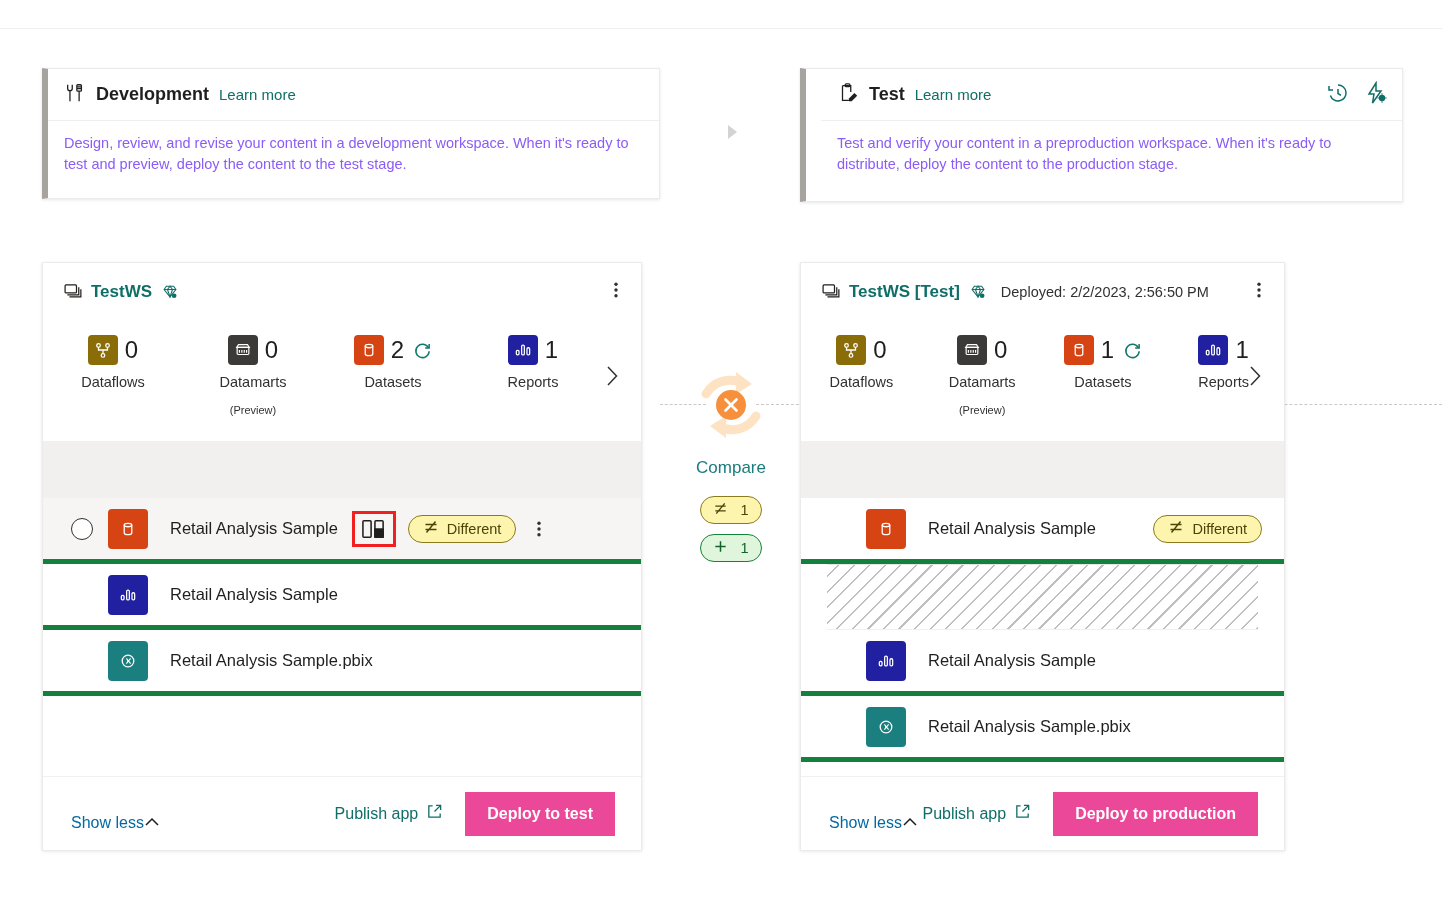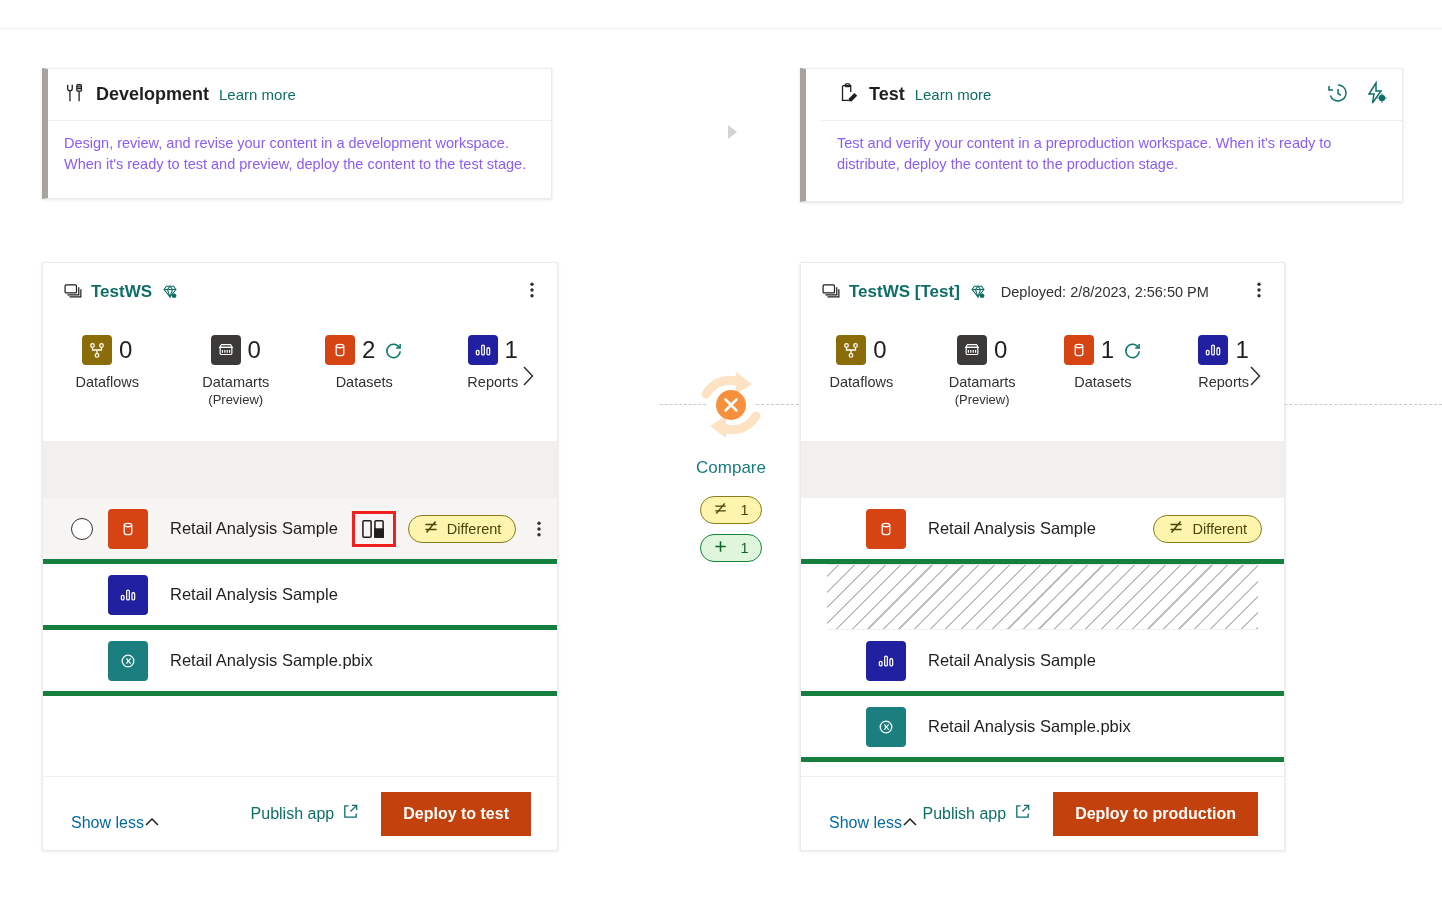--- a/index.html
+++ b/index.html
@@ -19,21 +19,21 @@
   }
 
   
   .stage-card {
     position: absolute;
     background: #ffffff;
     border: 1px solid #eceaea;
     border-left: 6px solid #a7a39f;
     box-shadow: 0 1px 3px rgba(0,0,0,0.10);
   }
-  #stage-dev  { left: 42px;  top: 68px; width: 510px; height: 131px; }
+  #stage-dev  { left: 42px;  top: 68px; width: 618px; height: 131px; }
   #stage-test { left: 800px; top: 68px; width: 603px; height: 134px; padding-left: 15px; }
 
   .stage-head {
     display: flex; align-items: center;
     padding: 0 16px; height: 52px;
     border-bottom: 1px solid #f0eeee;
     position: relative;
   }
   .stage-title {
     font-size: 18px; font-weight: bold; color: #201f1e;
@@ -59,21 +59,21 @@
   }
 
   
   .ws-card {
     position: absolute;
     background: #ffffff;
     border: 1px solid #eceaea;
     box-shadow: 0 1.2px 3.6px rgba(0,0,0,0.11), 0 0.3px 0.9px rgba(0,0,0,0.07);
     display: flex; flex-direction: column;
   }
-  #ws-dev  { left: 42px;  top: 262px; width: 516px; height: 589px; }
+  #ws-dev  { left: 42px;  top: 262px; width: 600px; height: 589px; }
   #ws-test { left: 800px; top: 262px; width: 485px; height: 589px; }
 
   .ws-head {
     display: flex; align-items: center; height: 58px;
     padding: 0 18px 0 20px; position: relative;
   }
   .ws-name {
     font-size: 17px; font-weight: bold; color: #0f6e67;
     margin-left: 9px;
   }
@@ -92,21 +92,21 @@
   }
   .stat { width: 140px; text-align: center; position: relative; }
   .stat-top { display: flex; align-items: center; justify-content: center; gap: 7px; }
   .stat-chip {
     width: 30px; height: 30px; border-radius: 4px;
     display: flex; align-items: center; justify-content: center;
   }
   .stat-num { font-size: 24px; color: #201f1e; font-weight: normal; line-height: 1; }
   .stat-refresh { margin-left: 2px; display: flex; align-items:center; }
   .stat-label { font-size: 14.5px; color: #323130; margin-top: 9px; }
-  .stat-sub { font-size: 13px; color: #323130; margin-top: 2px; }
+  .stat-sub { font-size: 11px; color: #323130; margin-top: 14px; }
   .stats-chevron {
     position: absolute; right: 18px; top: 42px; cursor: pointer;
   }
 
   
   .grey-band { height: 57px; background: #f1f0ef; }
 
   
   .items { flex: 1; background: #fff; overflow: hidden; }
   .item-row {
@@ -163,21 +163,21 @@
   }
   .show-less {
     font-size: 16px; color: #0369a1; cursor: pointer;
     display: inline-flex; align-items: center;  margin-top: 18px;
   }
   .publish-app {
     font-size: 16px; color: #0f6e67; cursor: pointer;
     display: inline-flex; align-items: center; gap: 8px; margin-right: 22px;
   }
   .deploy-btn {
-    background: #c2410c; color: #ffffff;
+    background: #ec4899; color: #ffffff;
     font-size: 16px; font-weight: bold;
     border: none; height: 44px; padding: 0 22px;
     cursor: pointer; font-family: "Liberation Sans", sans-serif;
   }
 
   
   .compare-col {
     position: absolute; left: 666px; top: 360px;
     width: 130px; text-align: center;
   }
@@ -430,21 +430,21 @@
             <path d="M4.6 14.6h12V6.6M6.8 16.6h12V8.6"></path>
           </svg></span>
         <span class="ws-name">TestWS [Test]</span>
         <span style="margin-left:9px;display:flex;align-items:center">
           <svg width="18" height="18" viewBox="0 0 20 20" fill="none" stroke="#0f6e67" stroke-width="1.2">
             <path d="M3.4 7.2 L6 3.6h8l2.6 3.6L10 15.4z"></path>
             <path d="M3.4 7.2h13.2M7.2 7.2 10 15.4 12.8 7.2 10 3.6z"></path>
             <circle cx="14.6" cy="14.2" r="2.6" fill="#0f6e67" stroke="none"></circle>
           </svg>
         </span>
-        <span class="ws-deployed">Deployed: 2/8/2023, 2:56:50 PM</span>
+        <span class="ws-deployed">Deployed: 2/2/2023, 2:56:50 PM</span>
         <span class="ws-more"><svg width="18" height="20" viewBox="0 0 18 20" fill="#323130">
             <circle cx="9" cy="4.2" r="1.7"></circle>
             <circle cx="9" cy="10" r="1.7"></circle>
             <circle cx="9" cy="15.8" r="1.7"></circle>
           </svg></span>
       </div>
       <div class="stats-row">
         <div class="stat">
           <div class="stat-top">
             <span class="stat-chip" style="background:#8a6d09">

